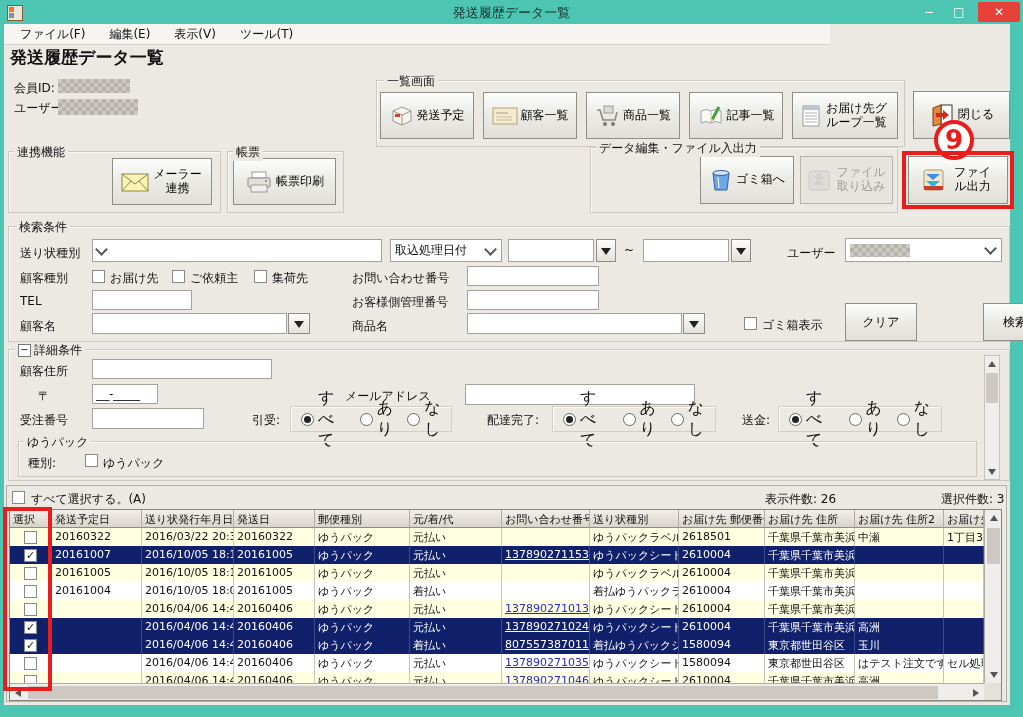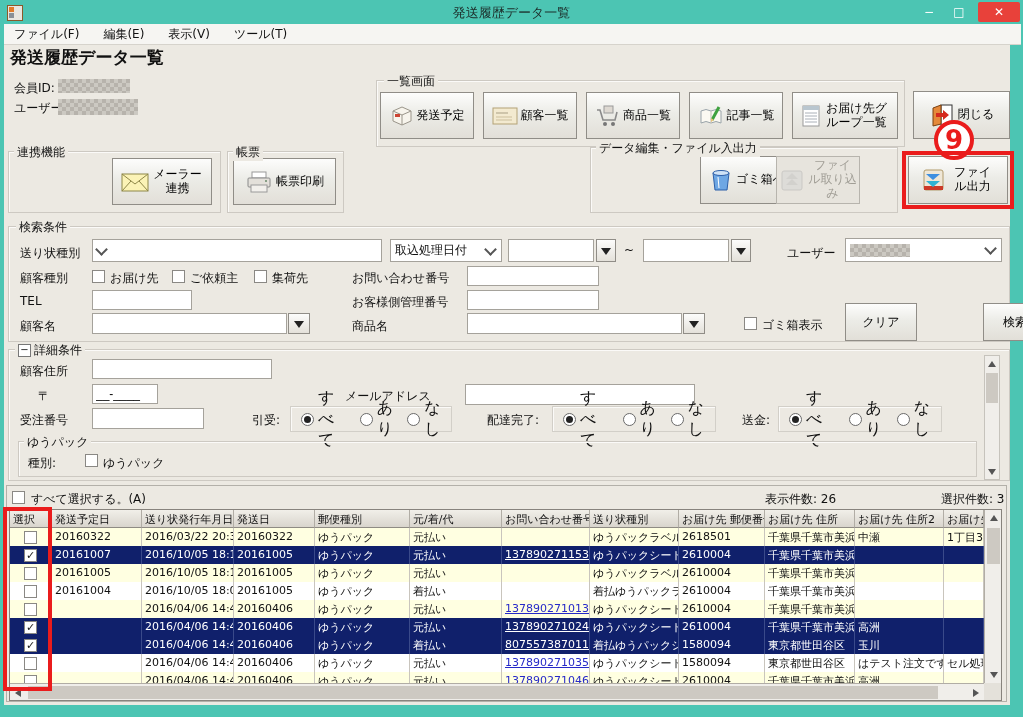--- a/index.html
+++ b/index.html
@@ -15,22 +15,22 @@
   .winbtn{position:absolute;top:3px;height:18px;color:#fff;font-size:12px;text-align:center;line-height:18px;cursor:default;}
   .btn-min{left:916px;width:26px;}
   .btn-max{left:946px;width:26px;}
   .btn-close{left:978px;top:2px;width:42px;height:20px;background:#e8413a;border-radius:2px;line-height:20px;}
   .frame{position:absolute;background:#4cc5b3;}
   .frame.left{left:0;top:24px;width:4px;height:681px;}
   .frame.right{left:1010px;top:24px;width:13px;height:681px;}
   .frame.bottom{left:0;top:705px;width:1023px;height:12px;}
 
   
-  .menubar{position:absolute;left:4px;top:24px;width:1017px;height:21px;background:#f6f5f2;
-           border-bottom:1px solid #d6d3cc;display:flex;align-items:center;gap:24px;padding-left:10px;box-sizing:border-box;}
+  .menubar{position:absolute;left:4px;top:24px;width:826px;height:21px;background:#f6f5f2;
+           border-bottom:1px solid #d6d3cc;display:flex;align-items:center;gap:24px;padding-left:16px;box-sizing:border-box;}
   .menuitem{font-size:12px;}
 
   
   .pagetitle{position:absolute;left:10px;top:46px;font-size:17px;font-weight:bold;}
   .lbl{position:absolute;font-size:12px;white-space:nowrap;}
   .redact{position:absolute;background:repeating-conic-gradient(#b7b3ac 0% 25%,#ccc9c2 0% 50%);background-size:8px 8px;}
 
   
   .groupbox{position:absolute;border:1px solid #cdc9c2;box-shadow:inset 1px 1px 0 #fbfaf8;}
   .grouplabel{position:absolute;font-size:12px;background:#ece9e2;padding:0 3px;white-space:nowrap;z-index:2;}
@@ -229,21 +229,21 @@
   <button class="toolbtn" style="left:700px;top:156px;width:94px;height:48px">
     <span>
         <svg width="24" height="26">
           <path d="M4,6 L6,23 L18,23 L20,6" fill="#6ea7e4" stroke="#2d5fa8"></path>
           <ellipse cx="12" cy="6" rx="8" ry="2.5" fill="#cfe2f6" stroke="#2d5fa8"></ellipse>
           <line x1="9" y1="10" x2="10" y2="21" stroke="#fff"></line>
         </svg>
       </span>
     <span class="tlabel">ゴミ箱へ</span>
   </button>
-  <button class="toolbtn disabled" style="left:776px;top:156px;width:84px;height:48px">
+  <button class="toolbtn disabled" style="left:800px;top:156px;width:93px;height:48px">
     <span>
         <svg width="26" height="24">
           <rect x="3" y="3" width="20" height="19" rx="2" fill="#d8d5cf" stroke="#b0ada7"></rect>
           <polygon points="13,5 19,11 7,11" fill="#c2bfb9"></polygon>
           <polygon points="13,11 19,17 7,17" fill="#c2bfb9"></polygon>
         </svg>
       </span>
     <span class="tlabel" style="width:52px">ファイル取り込み</span>
   </button>
   <button class="toolbtn" style="left:908px;top:156px;width:100px;height:48px">

